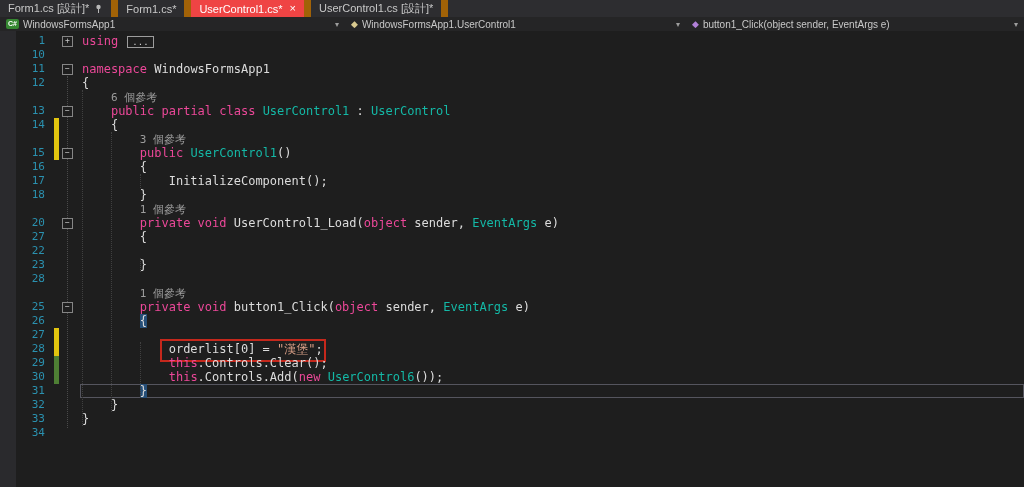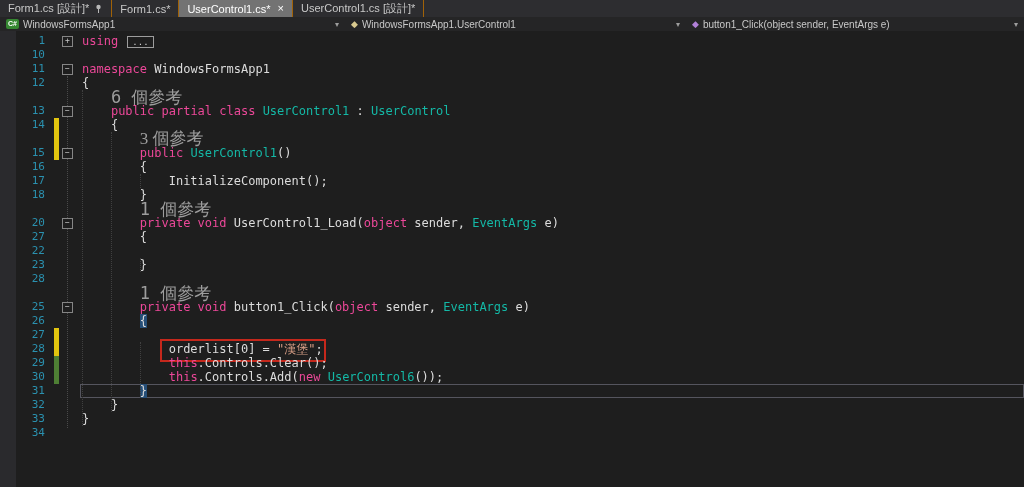--- a/index.html
+++ b/index.html
@@ -4,22 +4,22 @@
 <style>
   html,body{margin:0;padding:0}
   body{
     width:1024px;height:487px;overflow:hidden;background:#1E1E1E;
     font-family:"Liberation Sans",sans-serif;position:relative;
   }
   
   .tabbar{height:17px;background:#2D2D30;display:flex;align-items:stretch;
     font-size:11px;color:#C8C8C8;white-space:nowrap}
   .tab{display:flex;align-items:center;gap:5px;padding:0 8px;cursor:pointer;
-    border-right:1px solid #a16207}
-  .tab.active{background:#737373;color:#FFFFFF}
+    border-right:7px solid #a16207}
+  .tab.active{background:#ef4444;color:#FFFFFF}
   .tab .close{font-size:11px;line-height:1;color:#FFFFFF;margin-left:2px}
   .tab .pin{display:inline-flex}
   
   .navbar{height:14px;background:#252526;border-bottom:1px solid #3F3F46;
     display:flex;align-items:center;font-size:10px;color:#C8C8C8}
   .nav-combo{display:flex;align-items:center;gap:4px;padding:0 6px;height:100%;
     box-sizing:border-box;cursor:pointer}
   .nav-combo.c1{width:345px}
   .nav-combo.c2{width:341px}
   .nav-combo.c3{flex:1}
@@ -43,21 +43,21 @@
   .m-fold{width:21px;position:relative}
   .fold-box{position:absolute;left:3px;top:2px;width:9px;height:9px;border:1px solid #858585;
     font-size:8px;line-height:8px;text-align:center;color:#C8C8C8;background:#1E1E1E;cursor:pointer}
   .code{flex:1;position:relative;padding-left:2px;color:#DCDCDC}
   .k{color:#ec4899}
   .t{color:#14b8a6}
   .p{color:#DCDCDC}
   .s{color:#D69D85}
   .b{background:#264F78}
   .dots{border:1px solid #9D9D9D;padding:0 4px;margin-left:2px;font-size:9px;color:#D0D0D0}
-  .lens{color:#9D9D9D;font-size:17px;cursor:pointer}
+  .lens{color:#9D9D9D;font-size:11px;cursor:pointer}
   .row.current .code{box-shadow:inset 0 0 0 1px #55555E}
   .redbox{position:absolute;left:80px;top:-3px;width:162px;height:19px;
     border:2px solid #C5281C;pointer-events:none}
   .guide{position:absolute;width:0;border-left:1px dotted #404040;pointer-events:none}
   .outline-line{position:absolute;left:51px;top:45px;height:352px;
     border-left:1px dotted #4A4A4A;pointer-events:none}
 </style>
 </head>
 <body>
 
@@ -105,21 +105,21 @@
   <div class="bp-margin"></div>
   <div class="rows">
     <div class="outline-line"></div>
   <div class="row"><div class="m-num">1</div><div class="m-chg"></div><div class="m-fold"><span class="fold-box">+</span></div><div class="code"><span class="k">using</span><span class="p"> </span><span class="dots">...</span></div></div>
       <div class="row"><div class="m-num">10</div><div class="m-chg"></div><div class="m-fold"></div><div class="code"></div></div>
       <div class="row"><div class="m-num">11</div><div class="m-chg"></div><div class="m-fold"><span class="fold-box">−</span></div><div class="code"><span class="k">namespace</span><span class="p"> WindowsFormsApp1</span></div></div>
       <div class="row"><div class="m-num">12</div><div class="m-chg"></div><div class="m-fold"></div><div class="code"><span class="p">{</span></div></div>
       <div class="row"><div class="m-num"></div><div class="m-chg"></div><div class="m-fold"></div><div class="code"><span class="lens" style="padding-left: 28.8984px;">6 個參考</span></div></div>
       <div class="row"><div class="m-num">13</div><div class="m-chg"></div><div class="m-fold"><span class="fold-box">−</span></div><div class="code"><span class="p">    </span><span class="k">public partial class</span><span class="p"> </span><span class="t">UserControl1</span><span class="p"> : </span><span class="t">UserControl</span></div></div>
       <div class="row"><div class="m-num">14</div><div class="m-chg chg-y"></div><div class="m-fold"></div><div class="code"><span class="p">    {</span></div></div>
-      <div class="row"><div class="m-num"></div><div class="m-chg chg-y"></div><div class="m-fold"></div><div class="code"><span class="lens" style="padding-left: 57.7968px; font-family: Liberation Serif, serif;">3 個參考</span></div></div>
+      <div class="row"><div class="m-num"></div><div class="m-chg chg-y"></div><div class="m-fold"></div><div class="code"><span class="lens" style="padding-left: 57.7968px;">3 個參考</span></div></div>
       <div class="row"><div class="m-num">15</div><div class="m-chg chg-y"></div><div class="m-fold"><span class="fold-box">−</span></div><div class="code"><span class="p">        </span><span class="k">public</span><span class="p"> </span><span class="t">UserControl1</span><span class="p">()</span></div></div>
       <div class="row"><div class="m-num">16</div><div class="m-chg"></div><div class="m-fold"></div><div class="code"><span class="p">        {</span></div></div>
       <div class="row"><div class="m-num">17</div><div class="m-chg"></div><div class="m-fold"></div><div class="code"><span class="p">            InitializeComponent();</span></div></div>
       <div class="row"><div class="m-num">18</div><div class="m-chg"></div><div class="m-fold"></div><div class="code"><span class="p">        }</span></div></div>
       <div class="row"><div class="m-num"></div><div class="m-chg"></div><div class="m-fold"></div><div class="code"><span class="lens" style="padding-left: 57.7968px;">1 個參考</span></div></div>
       <div class="row"><div class="m-num">20</div><div class="m-chg"></div><div class="m-fold"><span class="fold-box">−</span></div><div class="code"><span class="p">        </span><span class="k">private void</span><span class="p"> UserControl1_Load(</span><span class="k">object</span><span class="p"> sender, </span><span class="t">EventArgs</span><span class="p"> e)</span></div></div>
       <div class="row"><div class="m-num">27</div><div class="m-chg"></div><div class="m-fold"></div><div class="code"><span class="p">        {</span></div></div>
       <div class="row"><div class="m-num">22</div><div class="m-chg"></div><div class="m-fold"></div><div class="code"></div></div>
       <div class="row"><div class="m-num">23</div><div class="m-chg"></div><div class="m-fold"></div><div class="code"><span class="p">        }</span></div></div>
       <div class="row"><div class="m-num">28</div><div class="m-chg"></div><div class="m-fold"></div><div class="code"></div></div>

